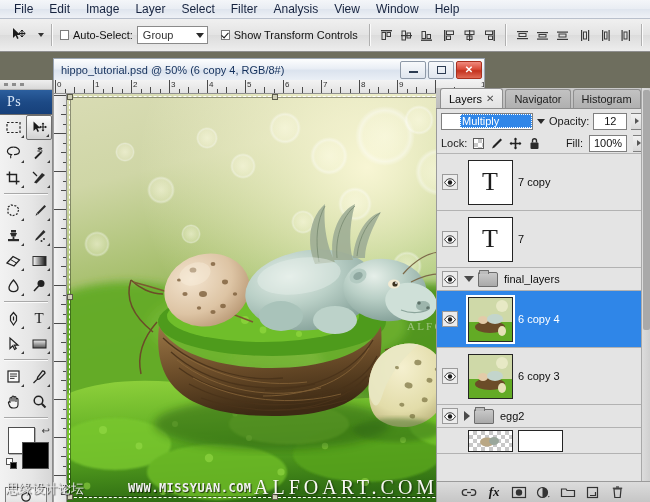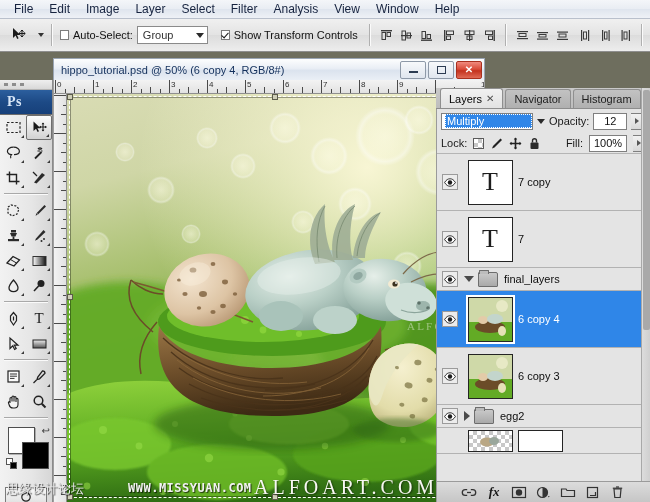--- a/index.html
+++ b/index.html
@@ -63,21 +63,21 @@
     border-right:1px solid #8b8b8b;box-sizing:border-box;
   }
   .tb-handle{
     height:9px;background:linear-gradient(to bottom,#efefef,#d8d8d8);
     border-bottom:1px solid #b4b4b4;display:flex;align-items:center;padding-left:4px;gap:2px;
   }
   .tb-dots{display:flex;gap:4px;}
   .tb-dots i{width:4px;height:3px;background:#8d8d8d;display:block;}
   .ps-logo{
     height:24px;background:linear-gradient(to bottom,#2c5f9e 0%,#1d4a86 50%,#17407a 100%);
-    color:#d8e6f7;font-size:14px;font-weight:bold;display:flex;align-items:center;
+    color:#d8e6f7;font-size:14px;font-weight:normal;display:flex;align-items:center;
     padding-left:7px;font-family:"Liberation Serif",serif;letter-spacing:0.5px;
     border-bottom:1px solid #6c6c6c;
   }
   .tgrid{display:flex;flex-wrap:wrap;width:52px;}
   .tcell{
     width:26px;height:25px;display:flex;align-items:center;justify-content:center;
     position:relative;box-sizing:border-box;
   }
   .tcell.sel{
     background:linear-gradient(to bottom,#fdfdfd,#d2d2d2);
@@ -178,21 +178,21 @@
   }
   .ptab .x{font-size:10px;color:#4d4d4d;}
 
   .pbody{background:#e4e4e4;border-left:1px solid #9a9a9a;height:393px;box-sizing:border-box;}
   .blendrow{
     height:24px;display:flex;align-items:center;padding:0 4px;box-sizing:border-box;
     background:#e4e4e4;gap:4px;
   }
   .blend-field{
     width:92px;height:17px;border:1px solid #7f7f7f;background:#fff;box-sizing:border-box;
-    display:flex;align-items:center;padding-left:3px;
+    display:flex;align-items:center;padding-left:18px;
   }
   .blend-sel{
     background:#2f86e8;color:#fff;font-size:11px;padding:0 2px;line-height:14px;
     outline:1px dotted #fff;outline-offset:-1px;width:100%;box-sizing:border-box;
   }
   .dcaret{width:0;height:0;border-left:4px solid transparent;border-right:4px solid transparent;border-top:5px solid #2a2a2a;}
   .lbl{font-size:11px;color:#1a1a1a;white-space:nowrap;}
   .numfield{
     height:17px;border:1px solid #7f7f7f;background:#fff;box-sizing:border-box;
     display:flex;align-items:center;justify-content:center;font-size:11px;color:#111;

